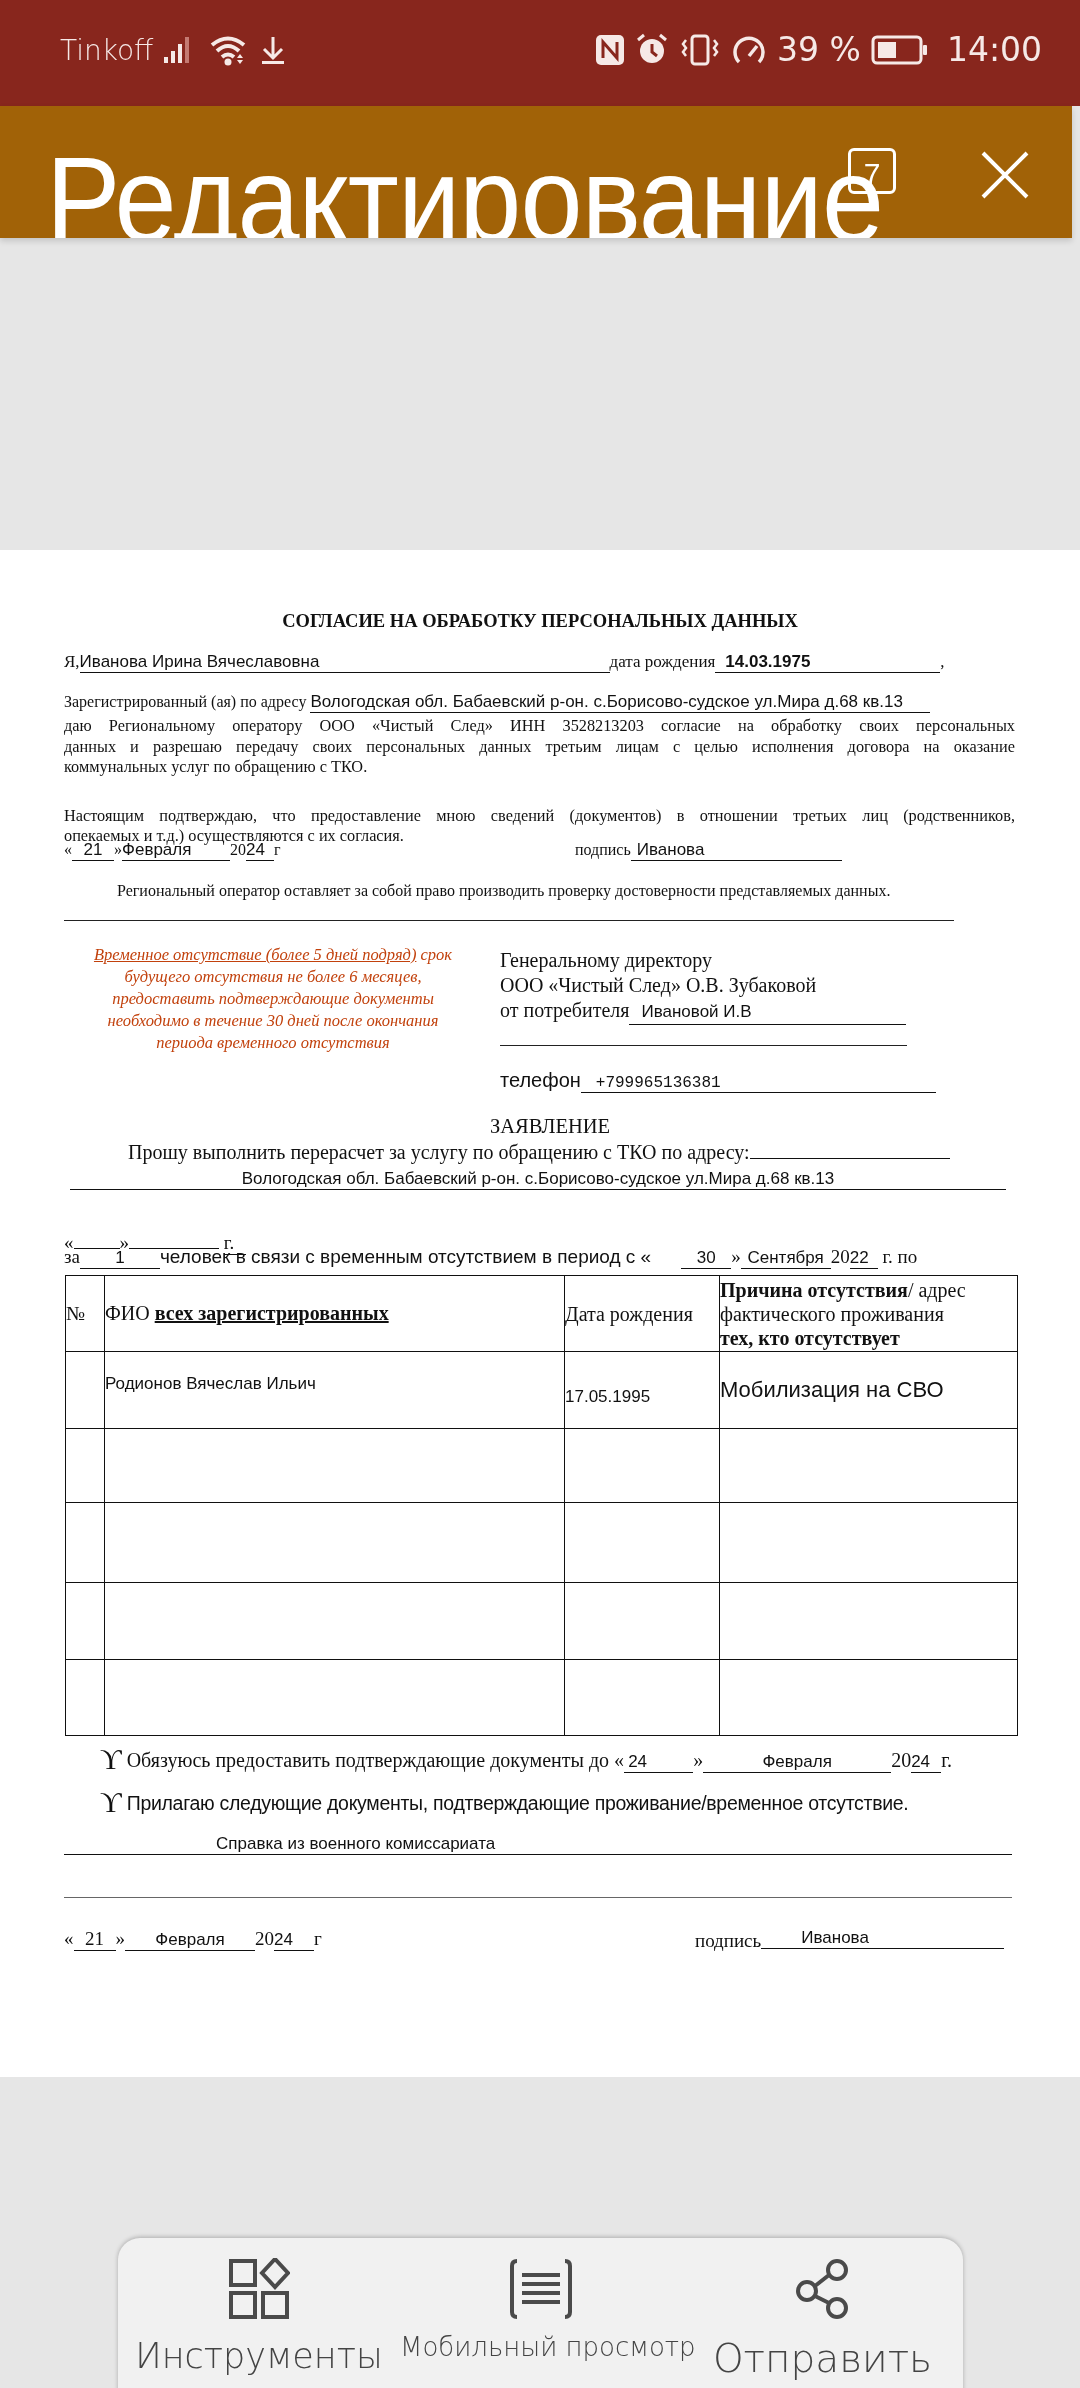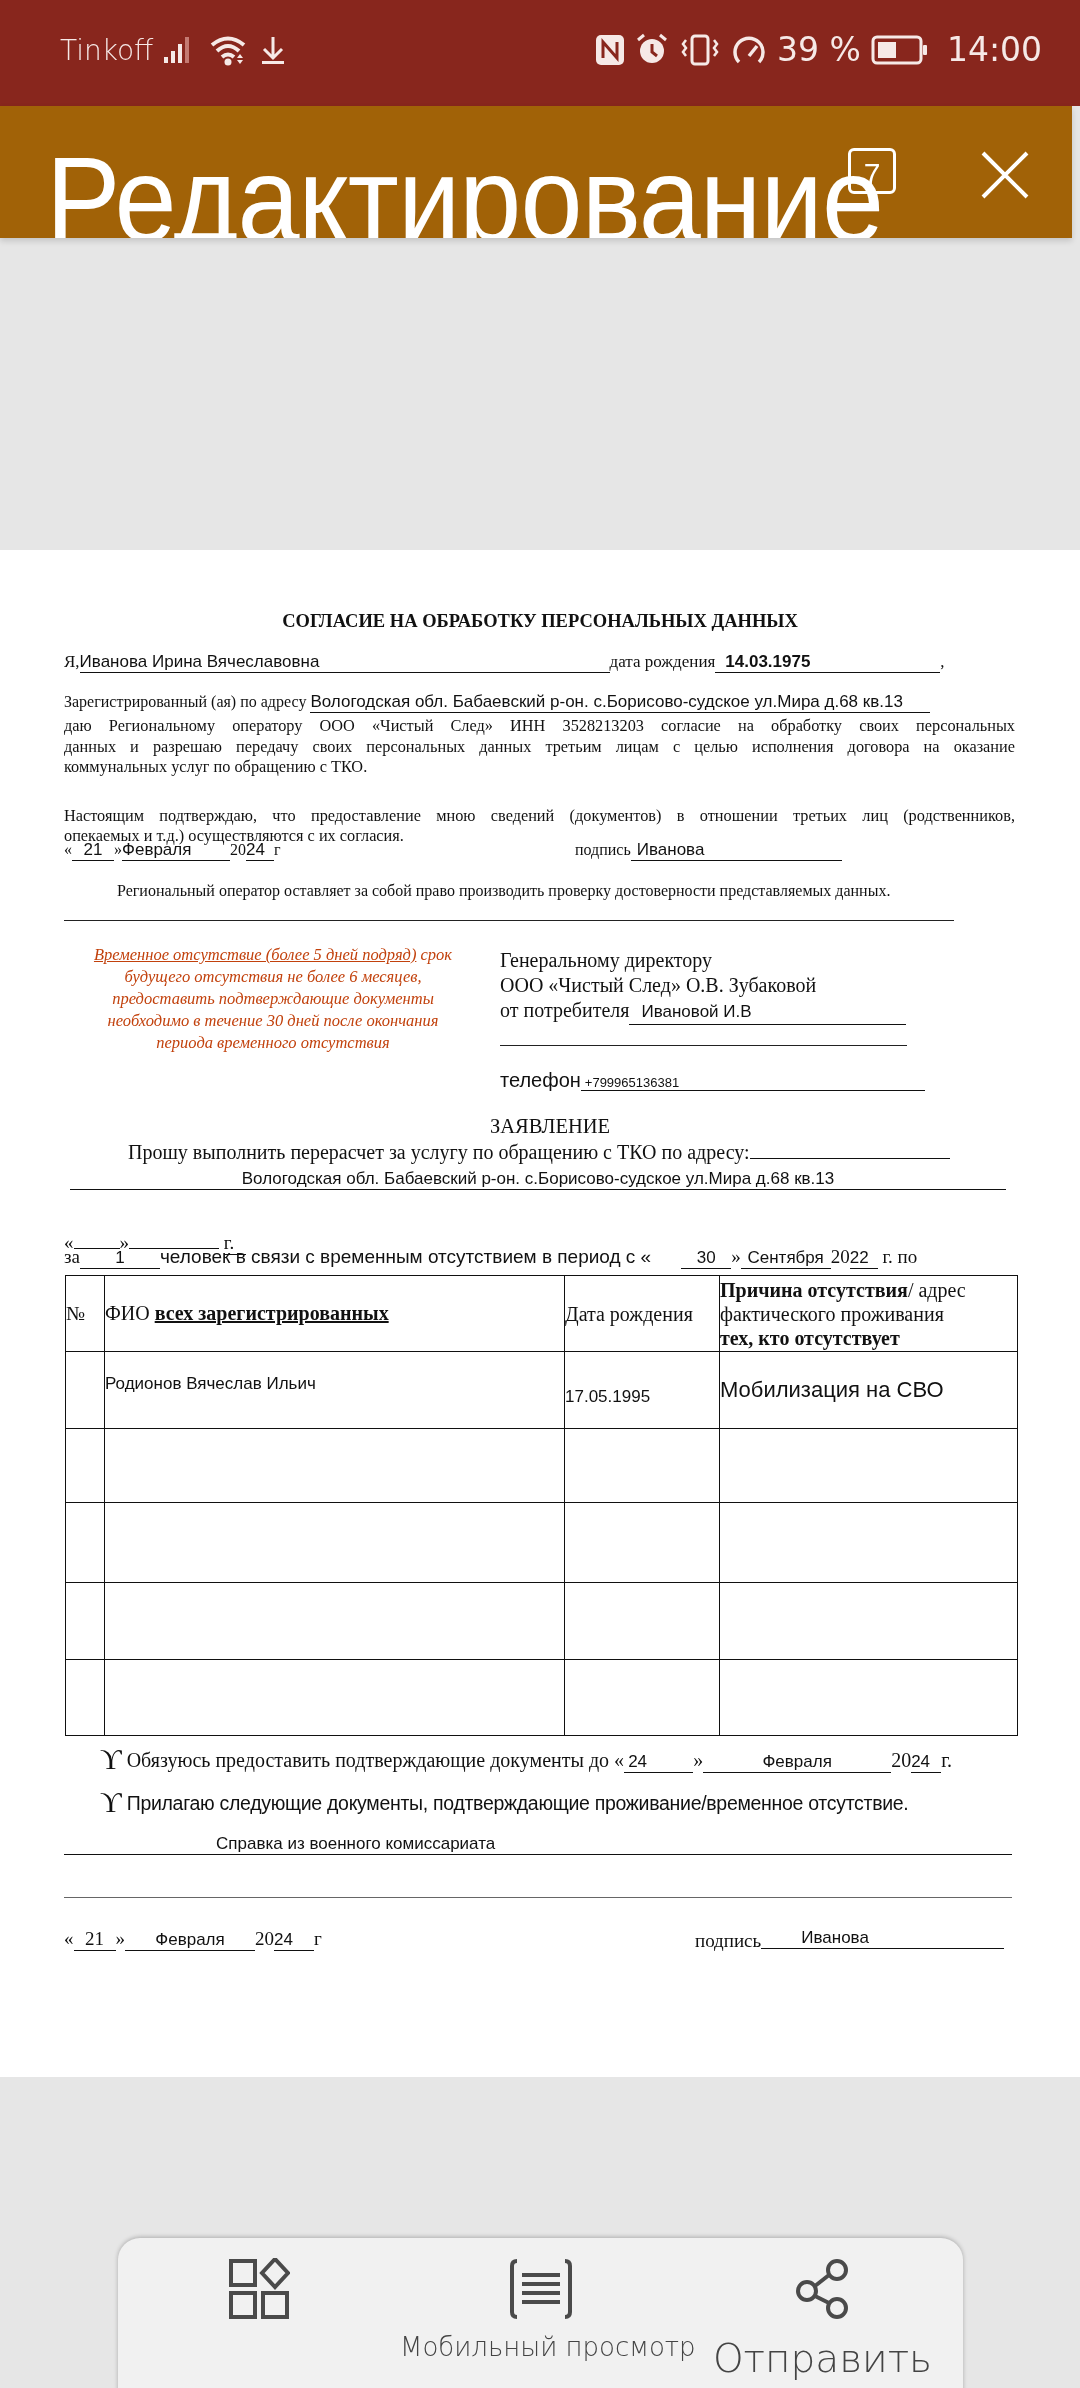--- a/index.html
+++ b/index.html
@@ -128,21 +128,21 @@
     <span>периода временного отсутствия</span>
   </div>
 
   <div class="abs" style="left:500px;top:948px;font-size:20px;line-height:25px;white-space:nowrap;">
     <div>Генеральному директору</div>
     <div>ООО «Чистый След»  О.В. Зубаковой</div>
     <div><span>от потребителя</span><span class="uline filled" style="width:265px;font-size:17px;padding-left:12px;">Ивановой И.В</span></div>
   </div>
   <div class="hline" style="left:500px;top:1045px;width:407px;"></div>
   <div class="abs filled" style="left:500px;top:1069px;font-size:20px;white-space:nowrap;">
-    <span>телефон</span><span class="uline" style="width:340px;font-size:13px;padding-left:4px;">+799965136381</span>
+    <span>телефон</span><span class="uline" style="width:340px;font-size:16px;padding-left:15px;font-family:Liberation Mono, monospace;">+799965136381</span>
   </div>
 
   <div class="abs" style="left:0;top:1115px;width:1080px;text-align:center;font-size:20.5px;padding-left:20px;box-sizing:border-box;">ЗАЯВЛЕНИЕ</div>
   <div class="abs" style="left:128px;top:1141px;font-size:20px;white-space:nowrap;">
     <span>Прошу выполнить перерасчет за услугу по обращению с ТКО по адресу:</span><span class="uline" style="width:200px;"></span>
   </div>
   <div class="abs filled" style="left:70px;top:1169px;width:936px;text-align:center;border-bottom:1.5px solid #111;font-size:17px;">Вологодская обл. Бабаевский р-он. с.Борисово-судское ул.Мира д.68 кв.13</div>
 
   <div class="abs" style="left:64px;top:1246px;font-size:19px;white-space:nowrap;">
     <span>за</span><span class="uline filled" style="width:80px;text-align:center;font-size:17px;">1</span><span class="filled" style="font-size:19px;">человек в связи с временным отсутствием в период с «</span><span style="display:inline-block;width:30px;"></span><span class="uline filled" style="width:50px;text-align:center;font-size:17px;">30</span>»<span class="uline filled" style="width:90px;text-align:center;font-size:17px;">Сентября</span><span>20</span><span class="uline filled" style="width:28px;font-size:17px;">22</span> <span>г. по</span>
@@ -210,20 +210,21 @@
 </div>
 
 <div class="abs toolbar">
   <div class="tb-item" style="left:0;width:282px;">
     <svg width="62" height="62" viewBox="0 0 62 62">
         <rect x="3" y="3" width="24" height="24" stroke="#4a4a4a" stroke-width="4" fill="none"></rect>
         <path d="M47 1 L60 15 L47 29 L34 15Z" stroke="#4a4a4a" stroke-width="4" fill="none"></path>
         <rect x="3" y="35" width="24" height="24" stroke="#4a4a4a" stroke-width="4" fill="none"></rect>
         <rect x="35" y="35" width="24" height="24" stroke="#4a4a4a" stroke-width="4" fill="none"></rect>
       </svg>
+    <span class="tb-label" style="font-size:35px;">Инструменты</span>
   </div>
   <div class="tb-item" style="left:282px;width:282px;">
     <svg width="64" height="62" viewBox="0 0 64 62">
         <path d="M8 3 Q3 3 3 8 V54 Q3 59 8 59" stroke="#4a4a4a" stroke-width="4" fill="none"></path>
         <path d="M56 3 Q61 3 61 8 V54 Q61 59 56 59" stroke="#4a4a4a" stroke-width="4" fill="none"></path>
         <rect x="13" y="15" width="38" height="4" fill="#4a4a4a"></rect>
         <rect x="13" y="24" width="38" height="4" fill="#4a4a4a"></rect>
         <rect x="13" y="33" width="38" height="4" fill="#4a4a4a"></rect>
         <rect x="13" y="42" width="38" height="4" fill="#4a4a4a"></rect>
       </svg>

